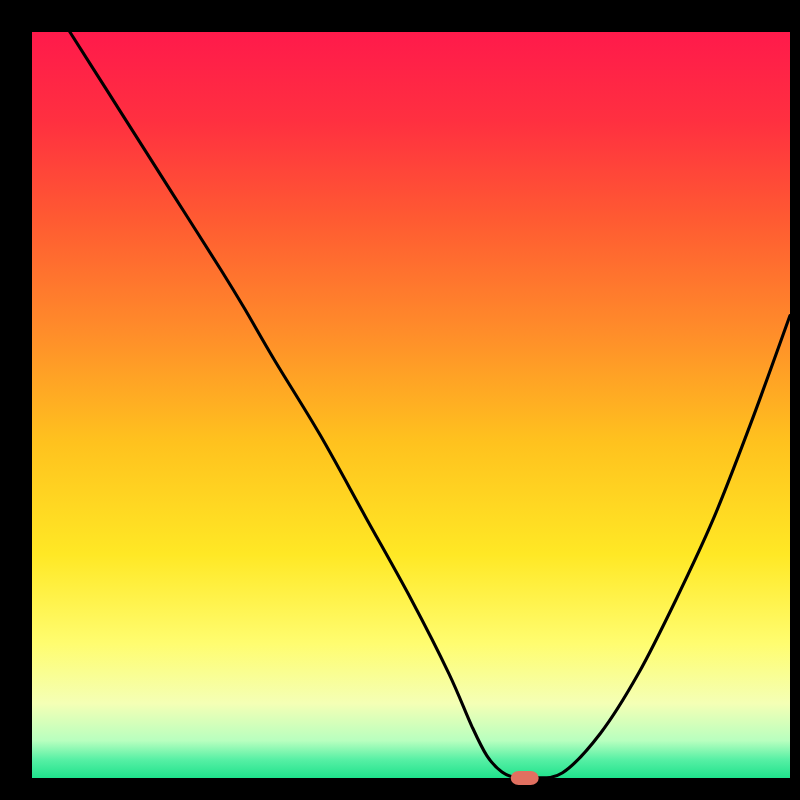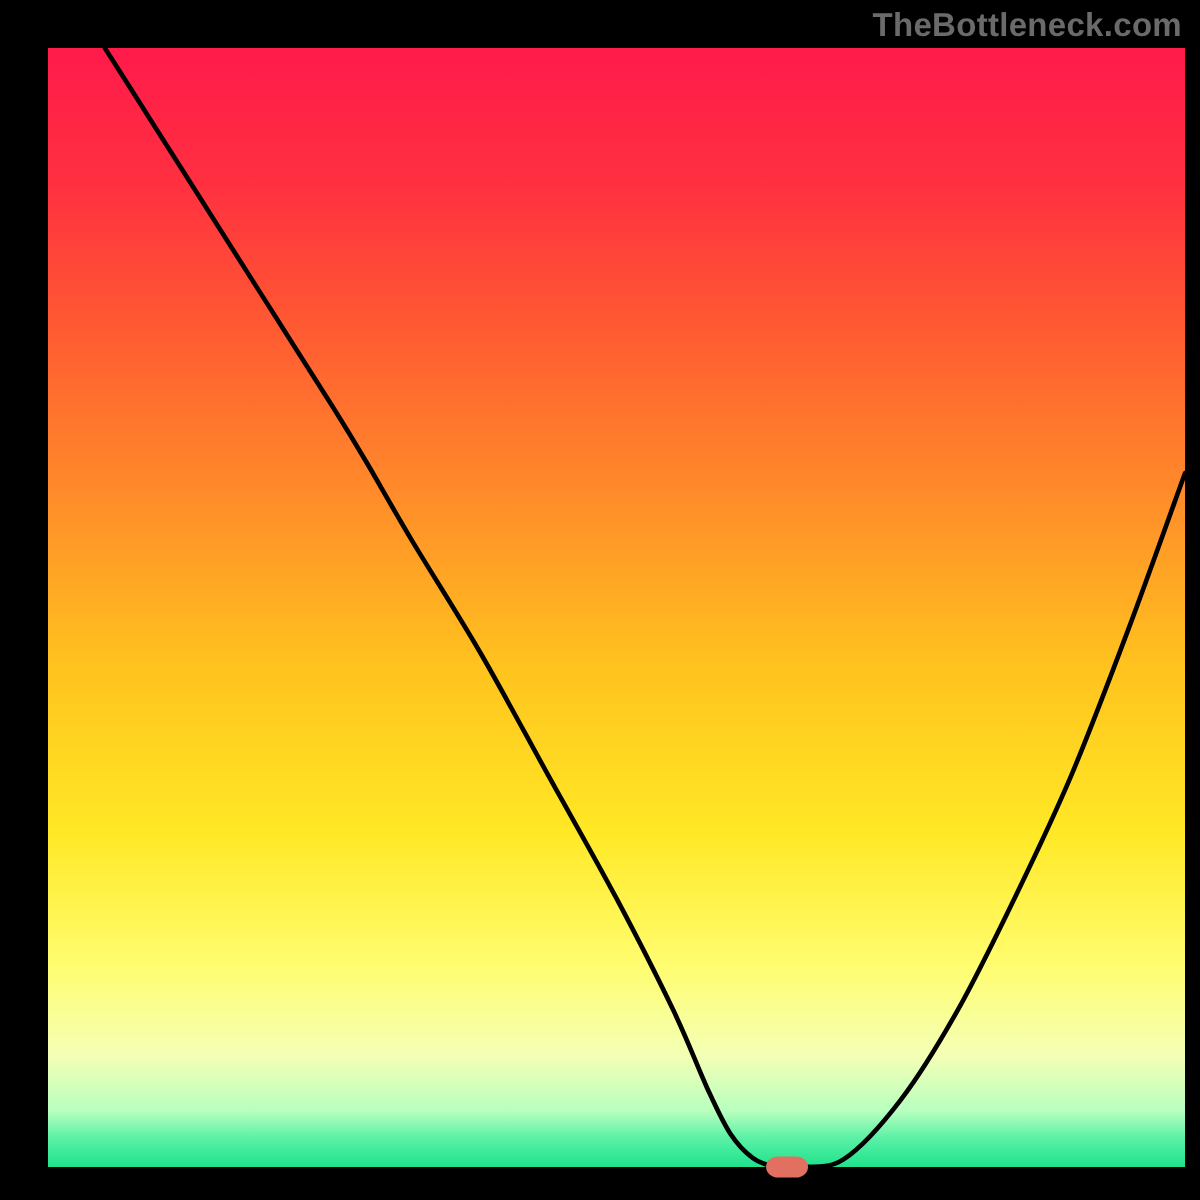--- a/index.html
+++ b/index.html
@@ -29,21 +29,20 @@
   }
   svg.plot {
     position: absolute;
     left: 0;
     top: 0;
   }
 </style>
 </head>
 <body>
 <div class="frame">
-  <div class="watermark">TheBottleneck.com</div>
 
   <svg class="plot" width="800" height="800" viewBox="0 0 800 800">
     <defs>
       <linearGradient id="bg-grad" x1="0" y1="0" x2="0" y2="1">
 
       <stop offset="0%" stop-color="#ff1a4b"></stop>
           <stop offset="12%" stop-color="#ff3040"></stop>
           <stop offset="25%" stop-color="#ff5a32"></stop>
           <stop offset="40%" stop-color="#ff8c2a"></stop>
           <stop offset="55.00000000000001%" stop-color="#ffc21e"></stop>

